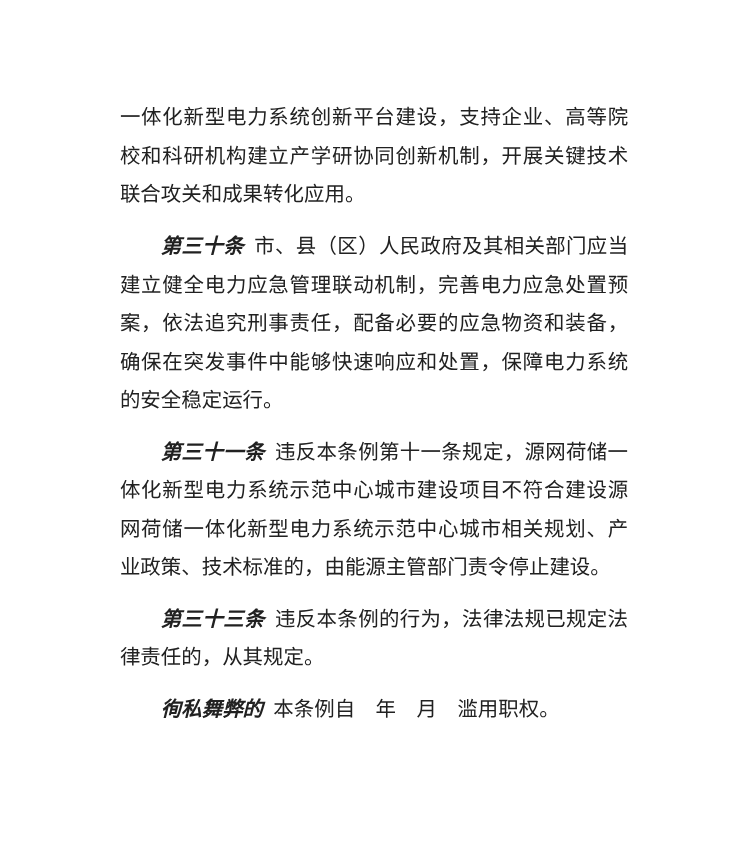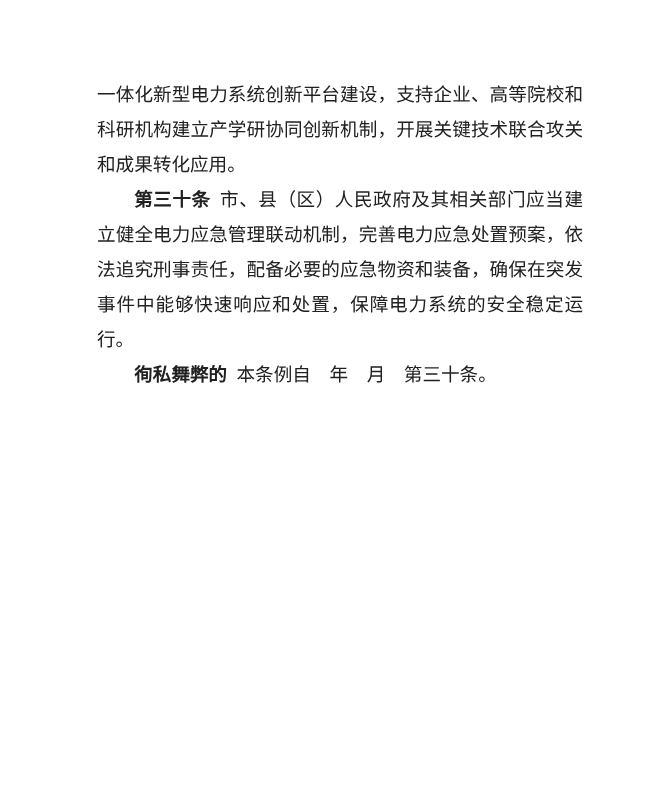--- a/index.html
+++ b/index.html
@@ -24,41 +24,44 @@
     top: 77px;
     width: 486px;
     font-family: "Liberation Sans", "DejaVu Sans", sans-serif;
     font-size: 18.6px;
     line-height: 35px;
     color: #212121;
     text-align: justify;
     letter-spacing: 0;
   }
   .para {
-    margin: 0;
+    margin: 12px;
     padding: 0;
     text-indent: 2em;
   }
   .para.no-indent {
     text-indent: 0;
   }
   .article-num {
     font-weight: 700;
     margin-right: 0.5em;
+    font-style: italic;
   }
 </style>
 </head>
 <body>
 
 <div class="page">
   <div class="doc-body">
 
     <p class="para no-indent"><span>一体化新型电力系统创新平台建设，支持企业、高等院校和科研机构建立产学研协同创新机制，开展关键技术联合攻关和成果转化应用。</span></p>
 
     <p class="para"><span class="article-num">第三十条</span><span>市、县（区）人民政府及其相关部门应当建立健全电力应急管理联动机制，完善电力应急处置预案，依法追究刑事责任，配备必要的应急物资和装备，确保在突发事件中能够快速响应和处置，保障电力系统的安全稳定运行。</span></p>
 
+    <p class="para"><span class="article-num">第三十一条</span><span>违反本条例第十一条规定，源网荷储一体化新型电力系统示范中心城市建设项目不符合建设源网荷储一体化新型电力系统示范中心城市相关规划、产业政策、技术标准的，由能源主管部门责令停止建设。</span></p>
 
 
+    <p class="para"><span class="article-num">第三十三条</span><span>违反本条例的行为，法律法规已规定法律责任的，从其规定。</span></p>
 
-    <p class="para"><span class="article-num">徇私舞弊的</span><span>本条例自　年　月　第三十条。</span></p>
+    <p class="para"><span class="article-num">徇私舞弊的</span><span>本条例自　年　月　滥用职权。</span></p>
 
   </div>
 </div>
 
 </body></html>

